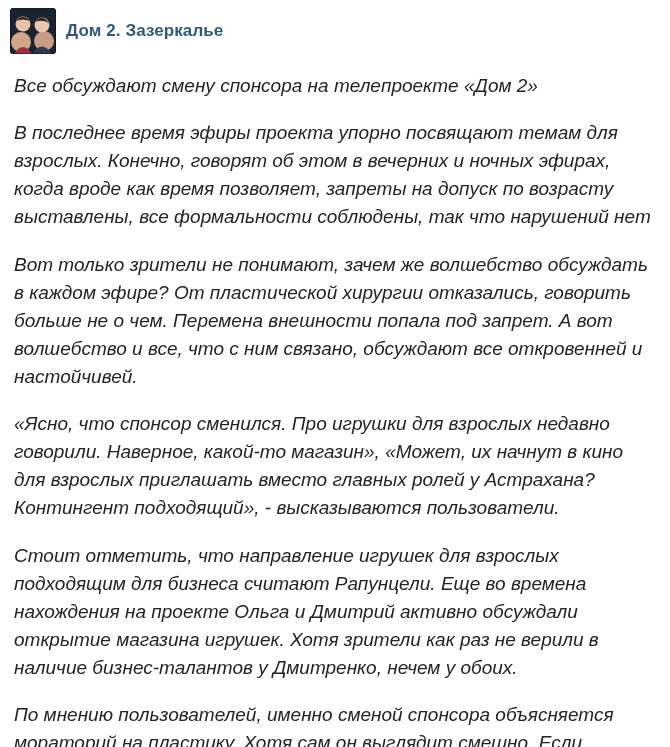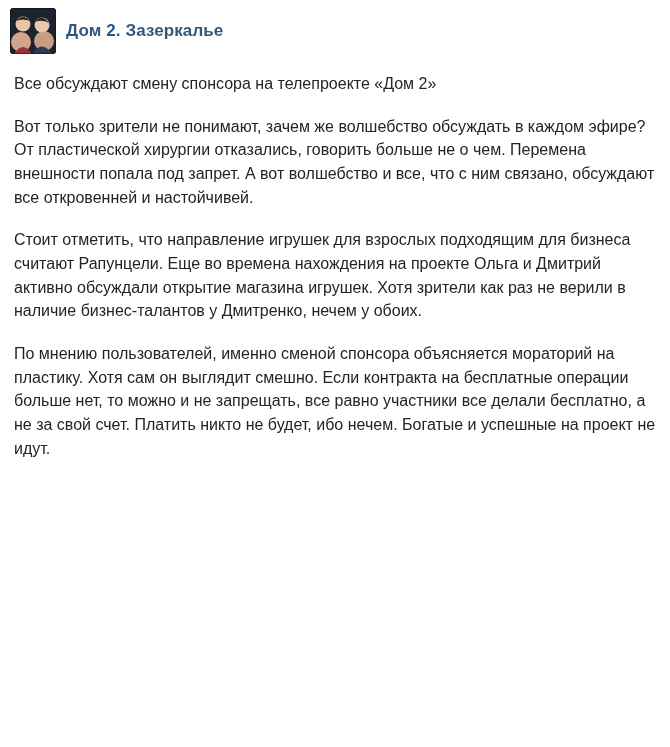--- a/index.html
+++ b/index.html
@@ -42,24 +42,25 @@
     font-weight: bold;
     color: #31587b;
     letter-spacing: 0.1px;
     line-height: 1.2;
   }
   .article {
     padding: 12px 14px 0 14px;
   }
   .article p {
     margin: 0 0 19px 0;
-    font-size: 16px;
+    font-size: 19px;
     line-height: 1.48;
     color: #242424;
     text-align: left;
+    font-style: italic;
   }
   .article p:last-child {
     margin-bottom: 11px;
   }
 </style>
 </head>
 <body>
 
 <div class="page">
 
@@ -77,18 +78,20 @@
         <path d="M6 13 q7 -8 14 0 q-7 -3 -14 0 z" fill="#2a2018"></path>
         <path d="M25 14 q7 -9 14 1 q-7 -4 -14 -1 z" fill="#32261c"></path>
         <rect x="0" y="0" width="46" height="46" fill="none" stroke="#0d1117" stroke-width="1"></rect>
       </svg>
     </div>
     <div class="channel-title">Дом 2. Зазеркалье</div>
   </div>
 
   <div class="article">
     <p>Все обсуждают смену спонсора на телепроекте «Дом 2»</p>
+    <p>В последнее время эфиры проекта упорно посвящают темам для взрослых. Конечно, говорят об этом в вечерних и ночных эфирах, когда вроде как время позволяет, запреты на допуск по возрасту выставлены, все формальности соблюдены, так что нарушений нет</p>
     <p>Вот только зрители не понимают, зачем же волшебство обсуждать в каждом эфире? От пластической хирургии отказались, говорить больше не о чем. Перемена внешности попала под запрет. А вот волшебство и все, что с ним связано, обсуждают все откровенней и настойчивей.</p>
+    <p>«Ясно, что спонсор сменился. Про игрушки для взрослых недавно говорили. Наверное, какой-то магазин», «Может, их начнут в кино для взрослых приглашать вместо главных ролей у Астрахана? Контингент подходящий», - высказываются пользователи.</p>
     <p>Стоит отметить, что направление игрушек для взрослых подходящим для бизнеса считают Рапунцели. Еще во времена нахождения на проекте Ольга и Дмитрий активно обсуждали открытие магазина игрушек. Хотя зрители как раз не верили в наличие бизнес-талантов у Дмитренко, нечем у обоих.</p>
     <p>По мнению пользователей, именно сменой спонсора объясняется мораторий на пластику. Хотя сам он выглядит смешно. Если контракта на бесплатные операции больше нет, то можно и не запрещать, все равно участники все делали бесплатно, а не за свой счет. Платить никто не будет, ибо нечем. Богатые и успешные на проект не идут.</p>
   </div>
 
 </div>
 
 </body></html>

